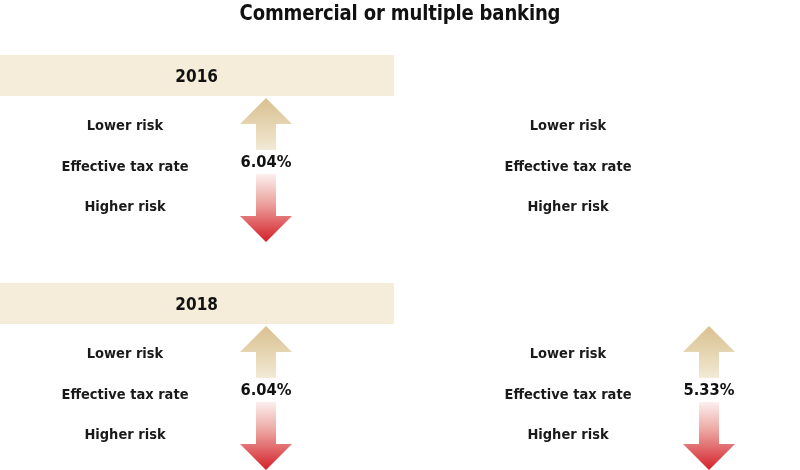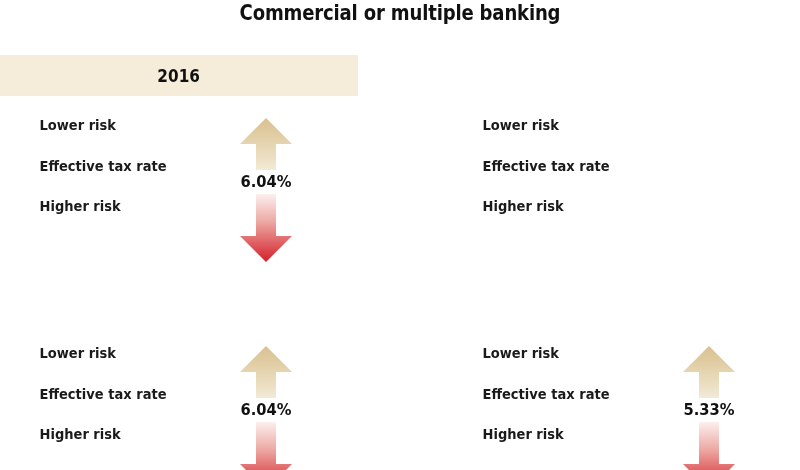--- a/index.html
+++ b/index.html
@@ -39,20 +39,21 @@
     top: 55px;
     left: 0;
     width: 800px;
     height: 415px;
   }
 
   .panel {
     position: absolute;
     width: 358px;
     height: 200px;
+    padding-left: 36px;
   }
   .panel.col-left  { left: 0px;   }
   .panel.col-right { left: 443px; width: 357px; }
   .panel.row-top    { top: 0px;   }
   .panel.row-bottom { top: 228px; }
 
   
   .panel-header {
     position: absolute;
     top: 0;
@@ -80,37 +81,38 @@
     left: 0;
     width: 100%;
     height: 159px;
   }
 
   .labels {
     position: absolute;
     top: 22px;
     left: 30px;
     width: 190px;
+    text-align: center;
   }
   .label-line {
     font-size: 14.5px;
     font-weight: bold;
     color: #1a1a1a;
     font-family: "DejaVu Sans", "Liberation Sans", sans-serif;
     transform: scaleX(0.9);
     white-space: nowrap;
     line-height: 1;
   }
   .label-line.l1 { margin-bottom: 26px; }
   .label-line.l2 { margin-bottom: 26px; }
 
   
   .arrow-wrap {
     position: absolute;
-    top: 20px;
+    top: 0;
     left: 236px;
     width: 60px;
     height: 148px;
   }
   .arrow-svg {
     position: absolute;
     top: 0;
     left: 0;
     width: 60px;
     height: 148px;
@@ -184,20 +186,23 @@
     <div class="panel-body">
       <div class="labels">
         <div class="label-line l1">Lower risk</div>
         <div class="label-line l2">Effective tax rate</div>
         <div class="label-line l3">Higher risk</div>
       </div>
     </div>
   </div>
 
   <div class="panel col-left row-bottom">
+    <div class="panel-header">
+      <span class="panel-year">2018</span>
+    </div>
     <div class="panel-body">
       <div class="labels">
         <div class="label-line l1">Lower risk</div>
         <div class="label-line l2">Effective tax rate</div>
         <div class="label-line l3">Higher risk</div>
       </div>
       <div class="arrow-wrap">
         <svg class="arrow-svg" viewBox="0 0 60 148" preserveAspectRatio="none">
           <defs>
             <linearGradient id="gradUp2" x1="0" y1="0" x2="0" y2="1">

